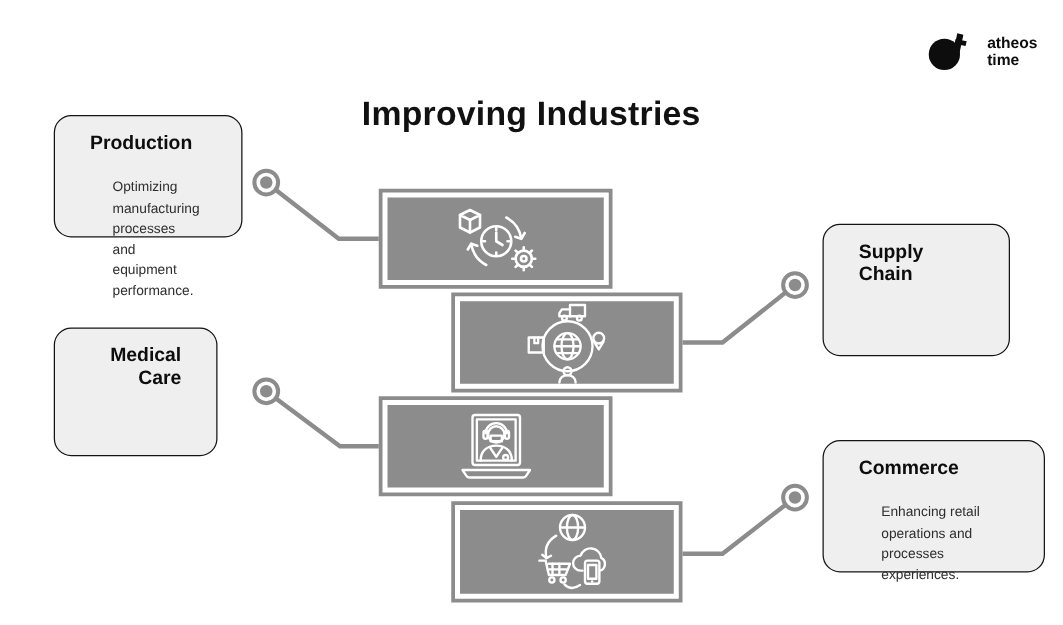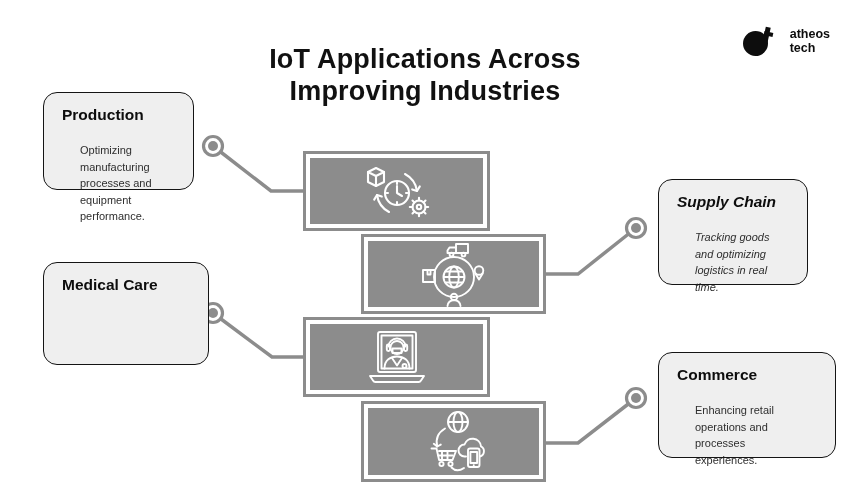--- a/index.html
+++ b/index.html
@@ -13,26 +13,26 @@
   
   .logo{position:absolute;top:27px;right:20px;display:flex;align-items:center;gap:18px;}
   .logo-mark{position:relative;width:29px;height:29px;}
   .logo-circle{position:absolute;left:0;top:4px;width:25px;height:25px;border-radius:50%;background:#0d0d0d;}
   .logo-t{position:absolute;right:3px;top:0;width:5px;height:17px;background:#0d0d0d;transform:rotate(12deg);}
   .logo-tbar{position:absolute;right:-1px;top:5px;width:9px;height:4px;background:#0d0d0d;transform:rotate(12deg);}
   .logo-text{display:flex;flex-direction:column;font-weight:700;font-size:12.5px;line-height:1.05;color:#0d0d0d;}
 
   
   .card{position:absolute;background:var(--card-bg,#efefef);border:1.6px solid #141414;
-        border-radius:14px;padding:13px 18px;box-sizing:border-box;z-index:2;}
+        border-radius:14px;padding:13px 28px;box-sizing:border-box;z-index:2;}
   .card h2{margin:0 0 7px;font-size:15.5px;font-weight:700;color:#0d0d0d;}
   .card p{margin:18px;font-size:11px;line-height:1.5;color:#2e2e2e;}
   .card-production{left:43px;top:92px;width:151px;height:98px;}
-  .card-medical{left:43px;top:262px;width:166px;height:103px;}
-  .card-supply{left:658px;top:179px;width:150px;height:106px;font-style:italic;}
+  .card-medical{left:43px;top:262px;width:131px;height:103px;text-align:right;}
+  .card-supply{left:658px;top:179px;width:150px;height:106px;}
   .card-commerce{left:658px;top:352px;width:178px;height:106px;}
 
   
   .gbox{position:absolute;box-sizing:border-box;border:3px solid var(--box-gray,#8c8c8c);
         background:#fff;padding:4px;z-index:2;}
   .gbox-inner{width:100%;height:100%;background:var(--box-gray,#8c8c8c);
         display:flex;align-items:center;justify-content:center;}
   .box1{left:303px;top:151px;width:187px;height:80px;}
   .box2{left:361px;top:234px;width:185px;height:80px;}
   .box3{left:303px;top:317px;width:187px;height:80px;}
@@ -71,43 +71,42 @@
       <circle class="node-ring" cx="636" cy="228" r="9.5"></circle>
         <circle class="node-dot" cx="636" cy="228" r="5"></circle>
     </g>
     <g>
       <circle class="node-ring" cx="636" cy="398" r="9.5"></circle>
         <circle class="node-dot" cx="636" cy="398" r="5"></circle>
     </g>
   </svg>
 
   <h1 class="title">
-    <span>IoT Applications Across</span><br>
+    <br>
     <span>Improving Industries</span>
   </h1>
 
   <div class="logo">
     <div class="logo-mark">
       <div class="logo-t"></div>
       <div class="logo-tbar"></div>
       <div class="logo-circle"></div>
     </div>
     <div class="logo-text">
       <span>atheos</span>
-      <span>tech</span>
+      <span>time</span>
     </div>
   </div>
 
   <div class="card card-production">
     <h2>Production</h2>
     <p>Optimizing manufacturing processes and equipment performance.</p>
   </div>
   <div class="card card-supply">
     <h2>Supply Chain</h2>
-    <p>Tracking goods and optimizing logistics in real time.</p>
   </div>
   <div class="card card-medical">
     <h2>Medical Care</h2>
   </div>
   <div class="card card-commerce">
     <h2>Commerce</h2>
     <p>Enhancing retail operations and processes experiences.</p>
   </div>
 
   <div class="gbox box1">

